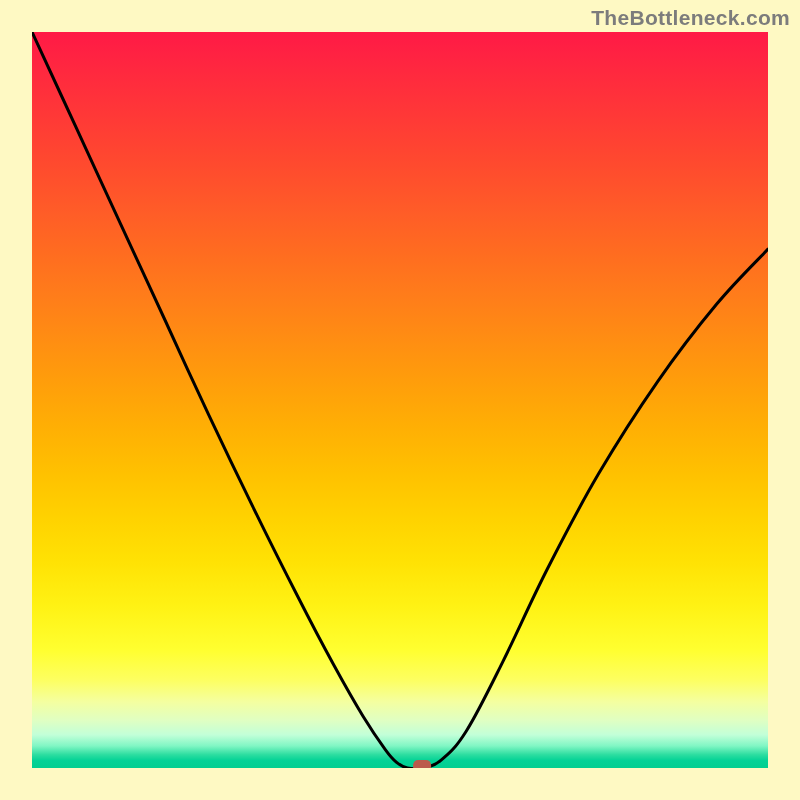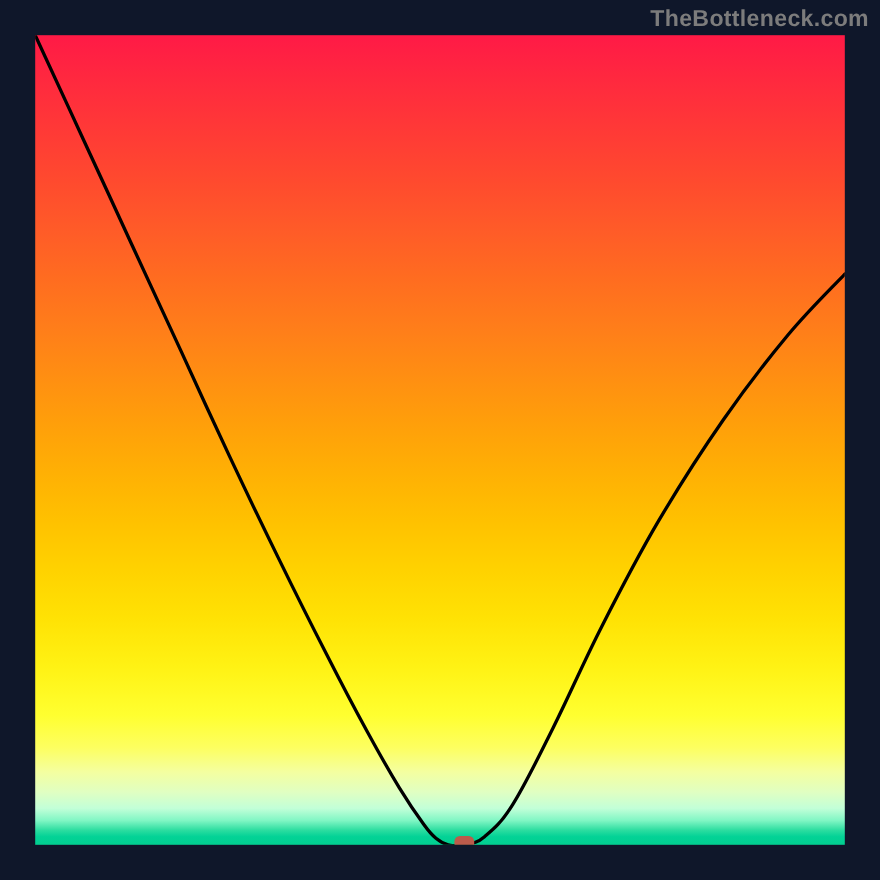--- a/index.html
+++ b/index.html
@@ -8,21 +8,21 @@
     width: 800px;
     height: 800px;
     background: #000;
     overflow: hidden;
     font-family: Arial, Helvetica, sans-serif;
   }
   .frame {
     position: relative;
     width: 800px;
     height: 800px;
-    background: #0f172a;
+    background: #fef9c3;
   }
   .plot-area {
     position: absolute;
     left: 32px;
     top: 32px;
     width: 736px;
     height: 736px;
     background: linear-gradient(to bottom,
       #ff1a46 0%,
       #ff2a3e 6%,

